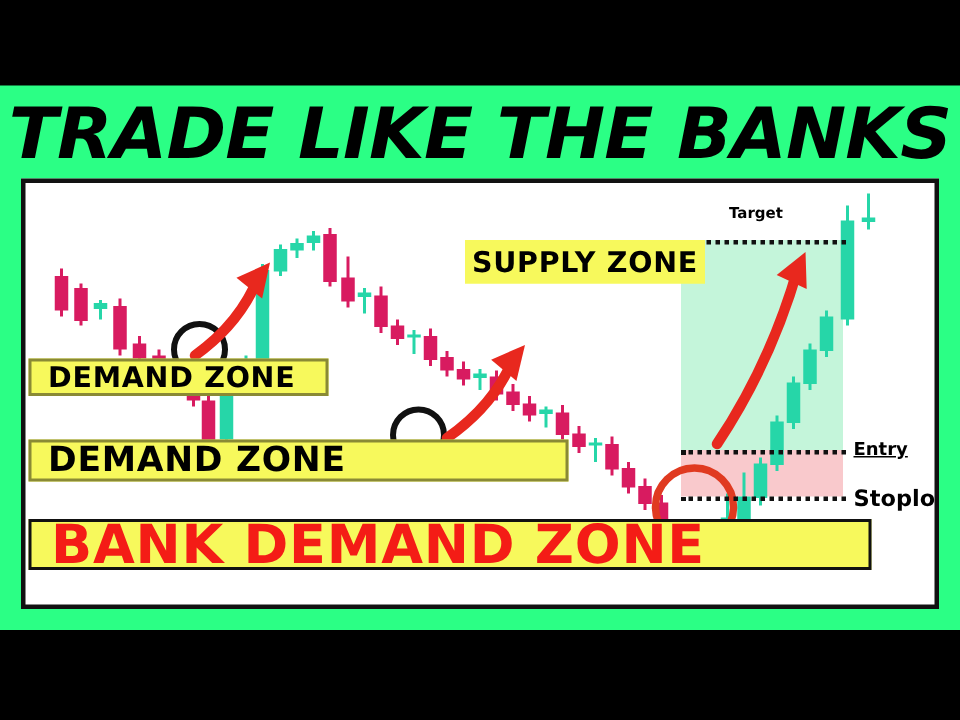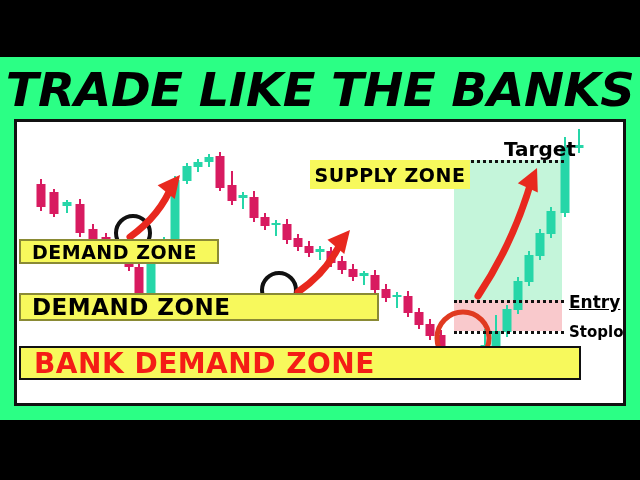--- a/index.html
+++ b/index.html
@@ -79,21 +79,21 @@
     font-size: 19px;
   }
   #chip-demand-2 {
     left: 2px; top: 171px; width: 360px; height: 28px;
     padding-left: 11px;
     font-size: 23px;
   }
   #chip-bank {
     left: 2px; top: 224px; width: 562px; height: 34px;
     padding-left: 13px;
-    font-size: 28px;
+    font-size: 36px;
     color: #F41C16;
     border-color: #111;
     letter-spacing: 0.5px;
   }
 
   
   #profit-zone {
     position: absolute;
     left: 437px; top: 38px;
     width: 108px; height: 140px;
@@ -117,22 +117,22 @@
   #line-stoploss{ left: 437px; top: 209px; width: 110px; }
 
   
   .level-label {
     position: absolute;
     font-family: "DejaVu Sans", sans-serif;
     font-weight: bold;
     color: #000;
     white-space: nowrap;
   }
-  #label-target   { left: 487px; top: 15px;  font-size: 20px; }
-  #label-entry    { left: 552px; top: 170px; font-size: 17px; text-decoration: underline; }
+  #label-target   { left: 469px; top: 15px;  font-size: 10px; }
+  #label-entry    { left: 552px; top: 170px; font-size: 12px; text-decoration: underline; }
   #label-stoploss { left: 552px; top: 201px; font-size: 15px; }
 </style>
 </head>
 <body>
 
 <div id="thumb">
 
   <div id="green-band"></div>
 
   <div id="headline">TRADE LIKE THE BANKS</div>

